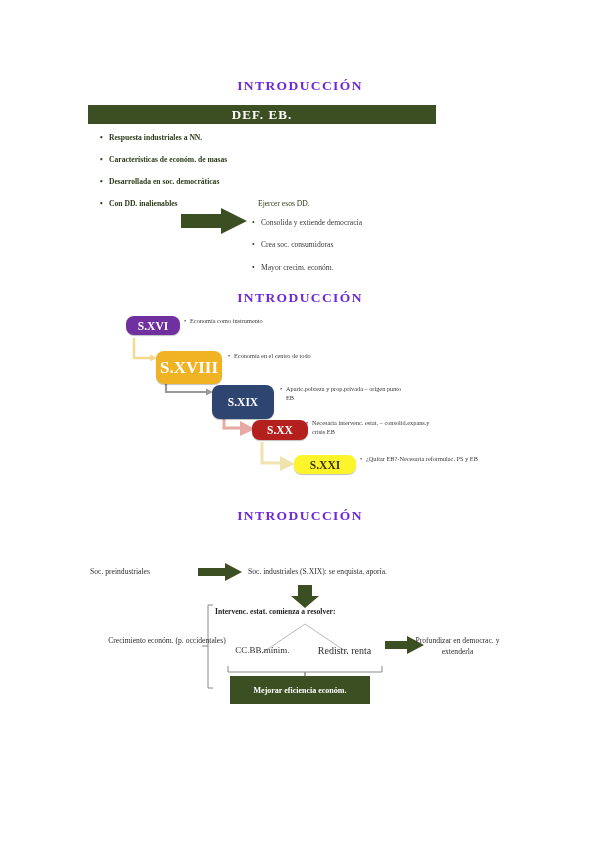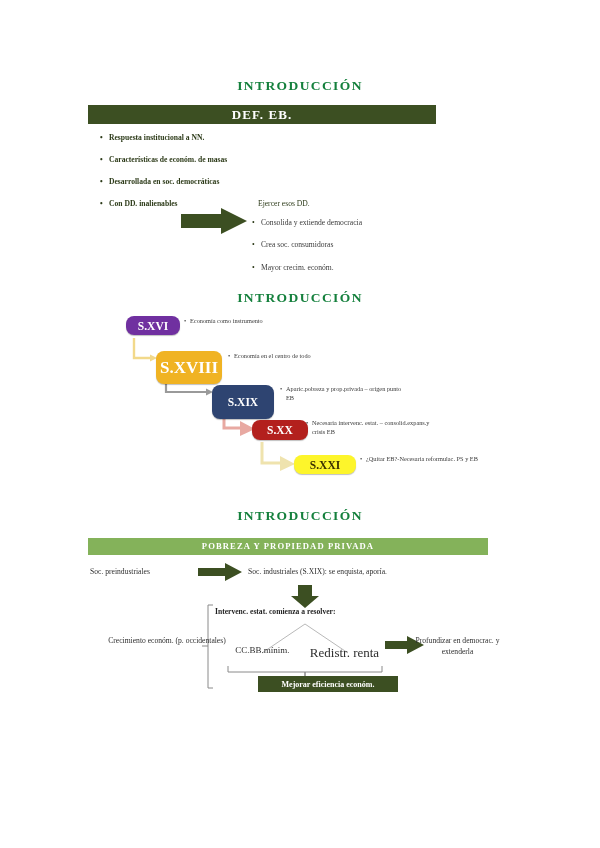--- a/index.html
+++ b/index.html
@@ -13,21 +13,21 @@
   }
   .page{position:absolute;inset:0;}
 
   
   .sect-title{
     text-align:center;
     font-family:"Liberation Serif", serif;
     font-weight:bold;
     font-size:13.5px;
     letter-spacing:1.4px;
-    color:#15803d;
+    color:#6d28d9;
   }
   .bar{
     color:#ffffff;
     font-weight:bold;
     text-align:center;
     letter-spacing:1.1px;
   }
   .bar-dark{background:#3c4f22;}
   .bar-light{background:#84b25a;}
 
@@ -117,42 +117,42 @@
     position:absolute;
     font-size:7.6px;
     color:#2e2e2e;
     line-height:1.4;
   }
   #t-pre{left:10px;top:9px;width:120px;}
   #t-ind{left:168px;top:9px;width:230px;}
   #t-interv{left:135px;top:49px;width:200px;font-weight:bold;color:#1f1f1f;}
   #t-cre{left:6px;top:78px;width:130px;text-align:center;margin-left:16px;}
   #t-ccbb{left:140px;top:86px;width:85px;text-align:center;font-size:9px;}
-  #t-redis{left:222px;top:86px;width:85px;text-align:center;font-size:13px;}
+  #t-redis{left:222px;top:86px;width:85px;text-align:center;font-size:10px;}
   #t-prof{left:325px;top:78px;width:105px;text-align:center;}
 
   #box-mej{
-    position:absolute;left:150px;top:118px;width:140px;height:16px;
+    position:absolute;left:150px;top:118px;width:140px;height:28px;
     background:#3c4f22;color:#fff;font-weight:bold;font-size:8px;
-    display:flex;align-items:center;justify-content:center;margin-left:28px;
+    display:flex;align-items:center;justify-content:center;
   }
 </style>
 </head>
 <body>
 
 <div class="page">
 
   <div class="sect-title" id="s1-title">INTRODUCCIÓN</div>
 
   <div class="bar bar-dark" id="s1-bar">DEF. EB.</div>
 
   <div id="s1-bullets">
     <div class="bullet-row">
       <span class="dot">•</span>
-      <span>Respuesta institucional a NN.</span>
+      <span>Respuesta industriales a NN.</span>
     </div>
     <div class="bullet-row">
       <span class="dot">•</span>
       <span>Características de económ. de masas</span>
     </div>
     <div class="bullet-row">
       <span class="dot">•</span>
       <span>Desarrollada en soc. democráticas</span>
     </div>
     <div class="bullet-row">
@@ -224,21 +224,20 @@
       <span>Necesaria intervenc. estat. – consolid.expans.y crisis EB</span>
     </div>
     <div class="note" id="n21">
       <span class="dot">•</span>
       <span>¿Quitar EB?-Necesaria reformulac. PS y EB</span>
     </div>
   </div>
 
   <div class="sect-title" id="s3-title">INTRODUCCIÓN</div>
 
-  <div class="bar bar-light" id="s3-bar">POBREZA Y PROPIEDAD PRIVADA</div>
 
   <div id="s3-wrap">
 
     <svg style="position:absolute;left:0;top:0;width:460px;height:145px;" viewBox="0 0 460 145">
 
       <polygon points="118,10 145,10 145,5 162,14 145,23 145,18 118,18" fill="#3c4f22"></polygon>
 
       <polygon points="218,27 232,27 232,38 239,38 225,50 211,38 218,38" fill="#3c4f22"></polygon>
 
       <path d="M133,47 L128,47 L128,130 L133,130" fill="none" stroke="#8a8a8a" stroke-width="1"></path>

